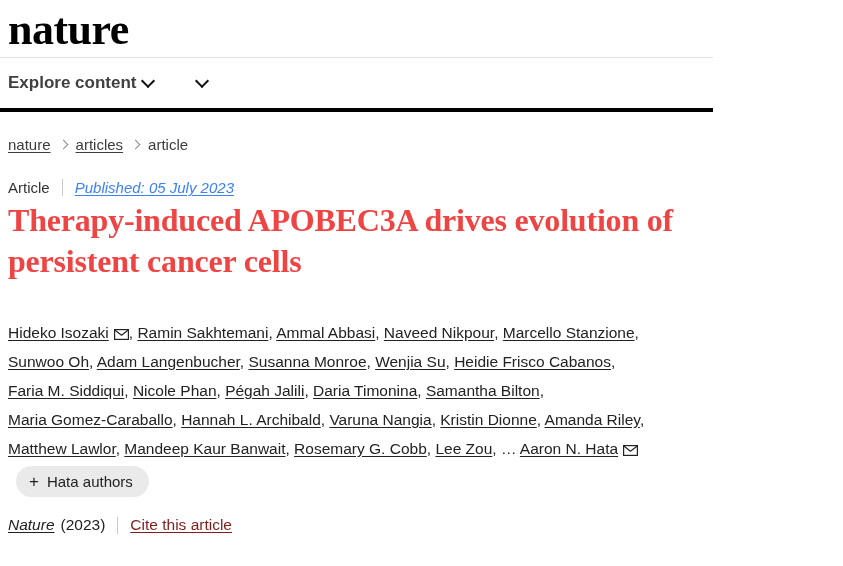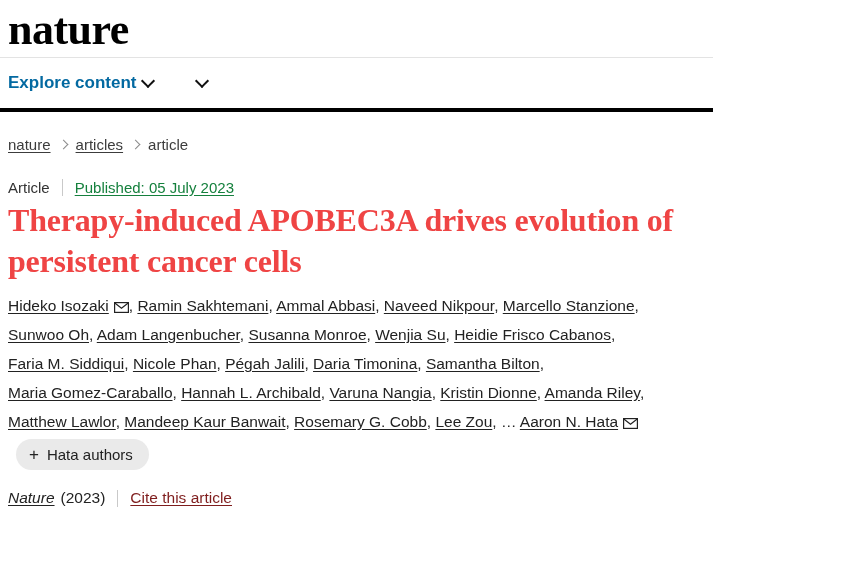--- a/index.html
+++ b/index.html
@@ -44,21 +44,21 @@
     align-items: center;
     padding: 0 0 0 8px;
     box-sizing: border-box;
     border-bottom: 4px solid #000000;
   }
   .nav-item {
     display: flex;
     align-items: center;
     font-size: 17px;
     font-weight: 700;
-    color: #0369a1;
+    color: #404040;
     margin-right: 36px;
     cursor: pointer;
     white-space: nowrap;
   }
   .chev {
     margin-left: 7px;
     display: inline-block;
     width: 11px;
     height: 11px;
     position: relative;
@@ -124,38 +124,39 @@
   }
   .article-meta .type { color: #333333; }
   .meta-div {
     display: inline-block;
     width: 1px;
     height: 17px;
     background: #c9c9c9;
     margin: 0 12px;
   }
   .article-meta a {
-    color: #15803d;
-    text-decoration: underline;
-    text-underline-offset: 2px;
+    color: #3b82f6;
+    text-decoration: underline;
+    text-underline-offset: 2px;
+    font-style: italic;
   }
 
   h1.title {
     font-family: "Liberation Serif", serif;
     font-size: 32px;
     line-height: 41px;
     font-weight: 700;
     color: #ef4444;
     margin: 4px 0 0 0;
     letter-spacing: -0.2px;
     max-width: 790px;
   }
 
   .authors {
-    margin-top: 9px;
+    margin-top: 36px;
     font-size: 15.5px;
     line-height: 29px;
     color: #222222;
     max-width: 835px;
   }
   .authors a {
     color: #222222;
     text-decoration: underline;
     text-underline-offset: 2px;
     white-space: nowrap;

